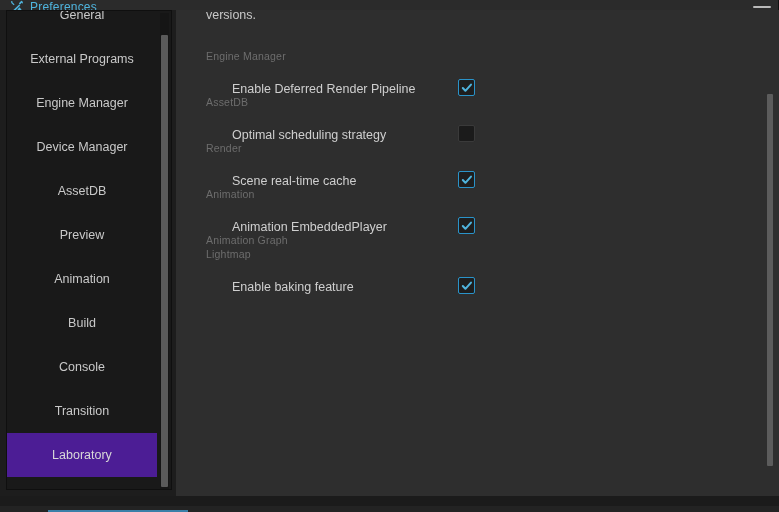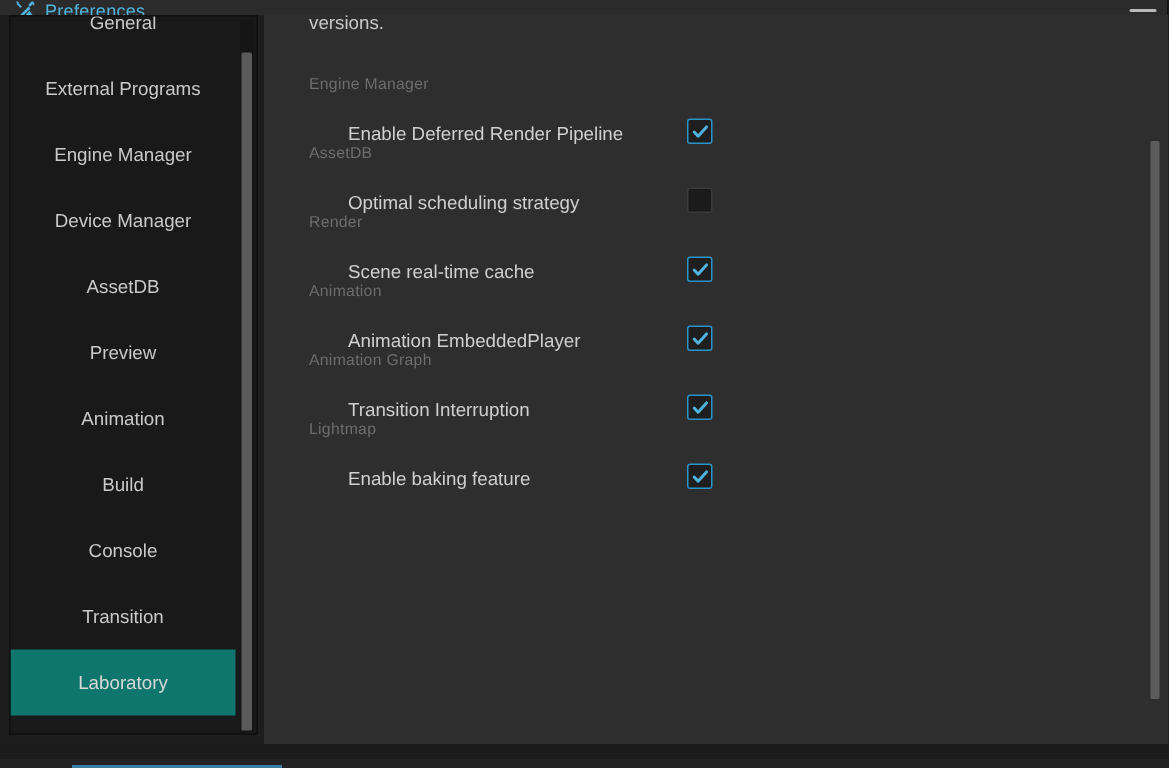--- a/index.html
+++ b/index.html
@@ -100,21 +100,21 @@
     height: 44px;
     line-height: 44px;
     text-align: center;
     font-size: 12.5px;
     color: #c9c9c9;
     cursor: pointer;
     white-space: nowrap;
     user-select: none;
   }
   .side-item.selected {
-    background: #0f766e;
+    background: #4c1d95;
     color: #d8d8d8;
   }
   .sidebar-scroll {
     position: absolute;
     right: 2px; top: 2px;
     width: 9px;
     height: 476px;
     background: #151515;
   }
   .sidebar-thumb {
@@ -324,28 +324,20 @@
               <span class="checkbox on">
                 <svg class="tick" width="12" height="12" viewBox="0 0 12 12">
                     <path d="M1.8 6.0 L4.4 8.8 L10.0 2.6" stroke="#4fb4dd" stroke-width="2" fill="none" stroke-linecap="round" stroke-linejoin="round"></path>
                   </svg>
               </span>
             </div>
           </div>
 
           <div>
             <div class="group-title">Animation Graph</div>
-            <div class="row row-holder">
-              <span class="row-label">Transition Interruption</span>
-              <span class="checkbox on">
-                <svg class="tick" width="12" height="12" viewBox="0 0 12 12">
-                    <path d="M1.8 6.0 L4.4 8.8 L10.0 2.6" stroke="#4fb4dd" stroke-width="2" fill="none" stroke-linecap="round" stroke-linejoin="round"></path>
-                  </svg>
-              </span>
-            </div>
           </div>
 
           <div>
             <div class="group-title">Lightmap</div>
             <div class="row row-holder">
               <span class="row-label">Enable baking feature</span>
               <span class="checkbox on">
                 <svg class="tick" width="12" height="12" viewBox="0 0 12 12">
                     <path d="M1.8 6.0 L4.4 8.8 L10.0 2.6" stroke="#4fb4dd" stroke-width="2" fill="none" stroke-linecap="round" stroke-linejoin="round"></path>
                   </svg>

